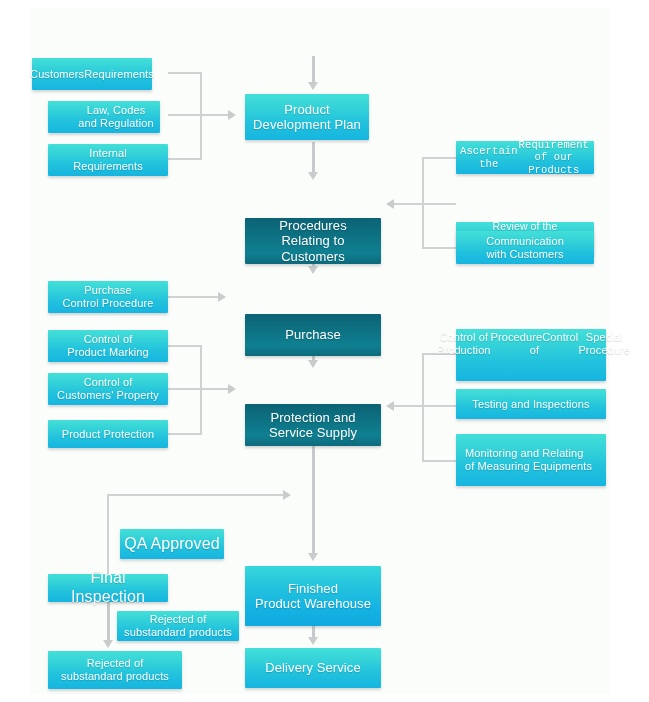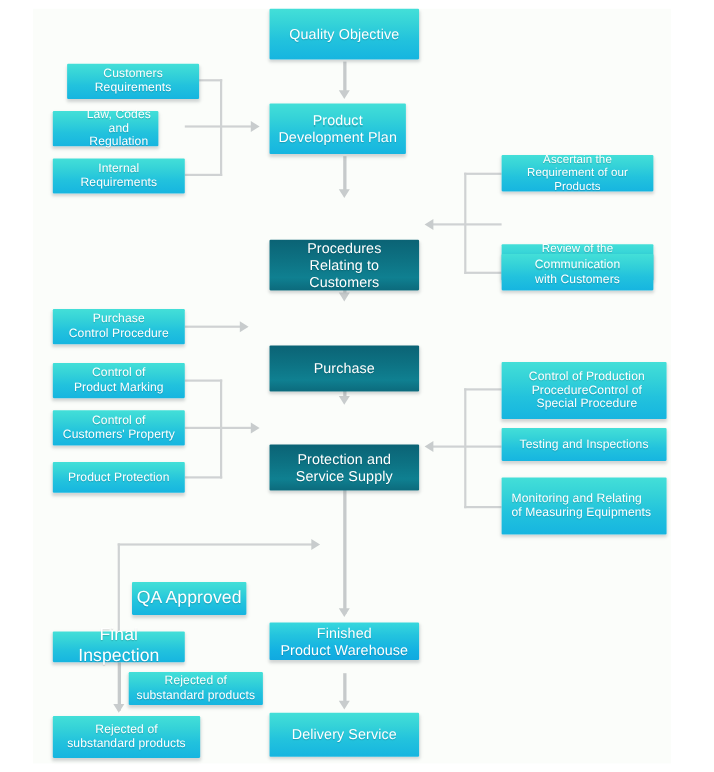--- a/index.html
+++ b/index.html
@@ -112,58 +112,55 @@
   <div class="ln lnh" style="left:392px;top:405px;width:64px;"></div>
   <div class="arw arw-l" style="left:386px;top:401px;"></div>
 
   <div class="ln lnv" style="left:107px;top:494px;height:80px;"></div>
   <div class="ln lnh" style="left:107px;top:494px;width:180px;"></div>
   <div class="arw arw-r" style="left:283px;top:490px;"></div>
 
   <div class="mv" style="left:107px;top:602px;height:44px;"></div>
   <div class="arw arw-d" style="left:103px;top:640px;"></div>
 
-  <div class="node cy f13" style="left:245px;top:8px;width:136px;height:46px;">
-    <span>Quality Objective</span>
-  </div>
 
   <div class="node cy f13" style="left:245px;top:94px;width:124px;height:46px;flex-direction:column;">
     <span>Product</span>
     <span>Development Plan</span>
   </div>
 
   <div class="node dk f13" style="left:245px;top:180px;width:136px;height:46px;flex-direction:column;">
     <span>Procedures</span>
     <span>Relating to Customers</span>
   </div>
 
   <div class="node dk f13" style="left:245px;top:276px;width:136px;height:42px;">
     <span>Purchase</span>
   </div>
 
   <div class="node dk f13" style="left:245px;top:366px;width:136px;height:42px;flex-direction:column;">
     <span>Protection and</span>
     <span>Service Supply</span>
   </div>
 
-  <div class="node cyb f13" style="left:245px;top:566px;width:136px;height:34px;flex-direction:column;">
+  <div class="node cyb f13" style="left:245px;top:566px;width:136px;height:60px;flex-direction:column;">
     <span>Finished</span>
     <span>Product Warehouse</span>
   </div>
 
   <div class="node cy f13" style="left:245px;top:648px;width:136px;height:40px;">
     <span>Delivery Service</span>
   </div>
 
-  <div class="node cy f11" style="left:61px;top:58px;width:120px;height:32px;flex-direction:column;">
+  <div class="node cy f11" style="left:32px;top:58px;width:120px;height:32px;flex-direction:row;">
     <span>Customers</span>
     <span>Requirements</span>
   </div>
 
-  <div class="node cy f11" style="left:48px;top:101px;width:96px;height:32px;flex-direction:column;padding-left:28px;">
+  <div class="node cy f11" style="left:48px;top:101px;width:112px;height:32px;flex-direction:column;padding-left:28px;">
     <span>Law, Codes</span>
     <span>and Regulation</span>
   </div>
 
   <div class="node cy f11" style="left:48px;top:144px;width:120px;height:32px;flex-direction:column;">
     <span>Internal</span>
     <span>Requirements</span>
   </div>
 
   <div class="node cy f11" style="left:48px;top:281px;width:120px;height:32px;flex-direction:column;">
@@ -178,36 +175,36 @@
 
   <div class="node cy f11" style="left:48px;top:373px;width:120px;height:32px;flex-direction:column;">
     <span>Control of</span>
     <span>Customers' Property</span>
   </div>
 
   <div class="node cy f11" style="left:48px;top:420px;width:120px;height:28px;">
     <span>Product Protection</span>
   </div>
 
-  <div class="node cy f105" style="left:456px;top:141px;width:138px;height:33px;flex-direction:column;">
+  <div class="node cy f105" style="left:456px;top:141px;width:138px;height:33px;flex-direction:row;font-family:Liberation Mono, monospace;">
     <span>Ascertain the</span>
     <span>Requirement  of our Products</span>
   </div>
 
   <div class="node cy f105" style="left:456px;top:186px;width:138px;height:33px;flex-direction:column;margin-top:36px;">
     <span>Review of the</span>
     <span>Requirement of our Products</span>
   </div>
 
   <div class="node cy f11" style="left:456px;top:231px;width:138px;height:33px;flex-direction:column;">
     <span>Communication</span>
     <span>with Customers</span>
   </div>
 
-  <div class="node cy f11" style="left:456px;top:329px;width:150px;height:52px;flex-direction:column;align-items:center;padding-left:9px;">
+  <div class="node cy f11" style="left:456px;top:329px;width:150px;height:52px;flex-direction:row;align-items:flex-start;padding-left:9px;">
     <span>Control of Production</span>
     <span>ProcedureControl of</span>
     <span>Special Procedure</span>
   </div>
 
   <div class="node cy f11" style="left:456px;top:389px;width:150px;height:30px;">
     <span>Testing and Inspections</span>
   </div>
 
   <div class="node cy f11" style="left:456px;top:434px;width:150px;height:52px;flex-direction:column;align-items:flex-start;padding-left:9px;">

